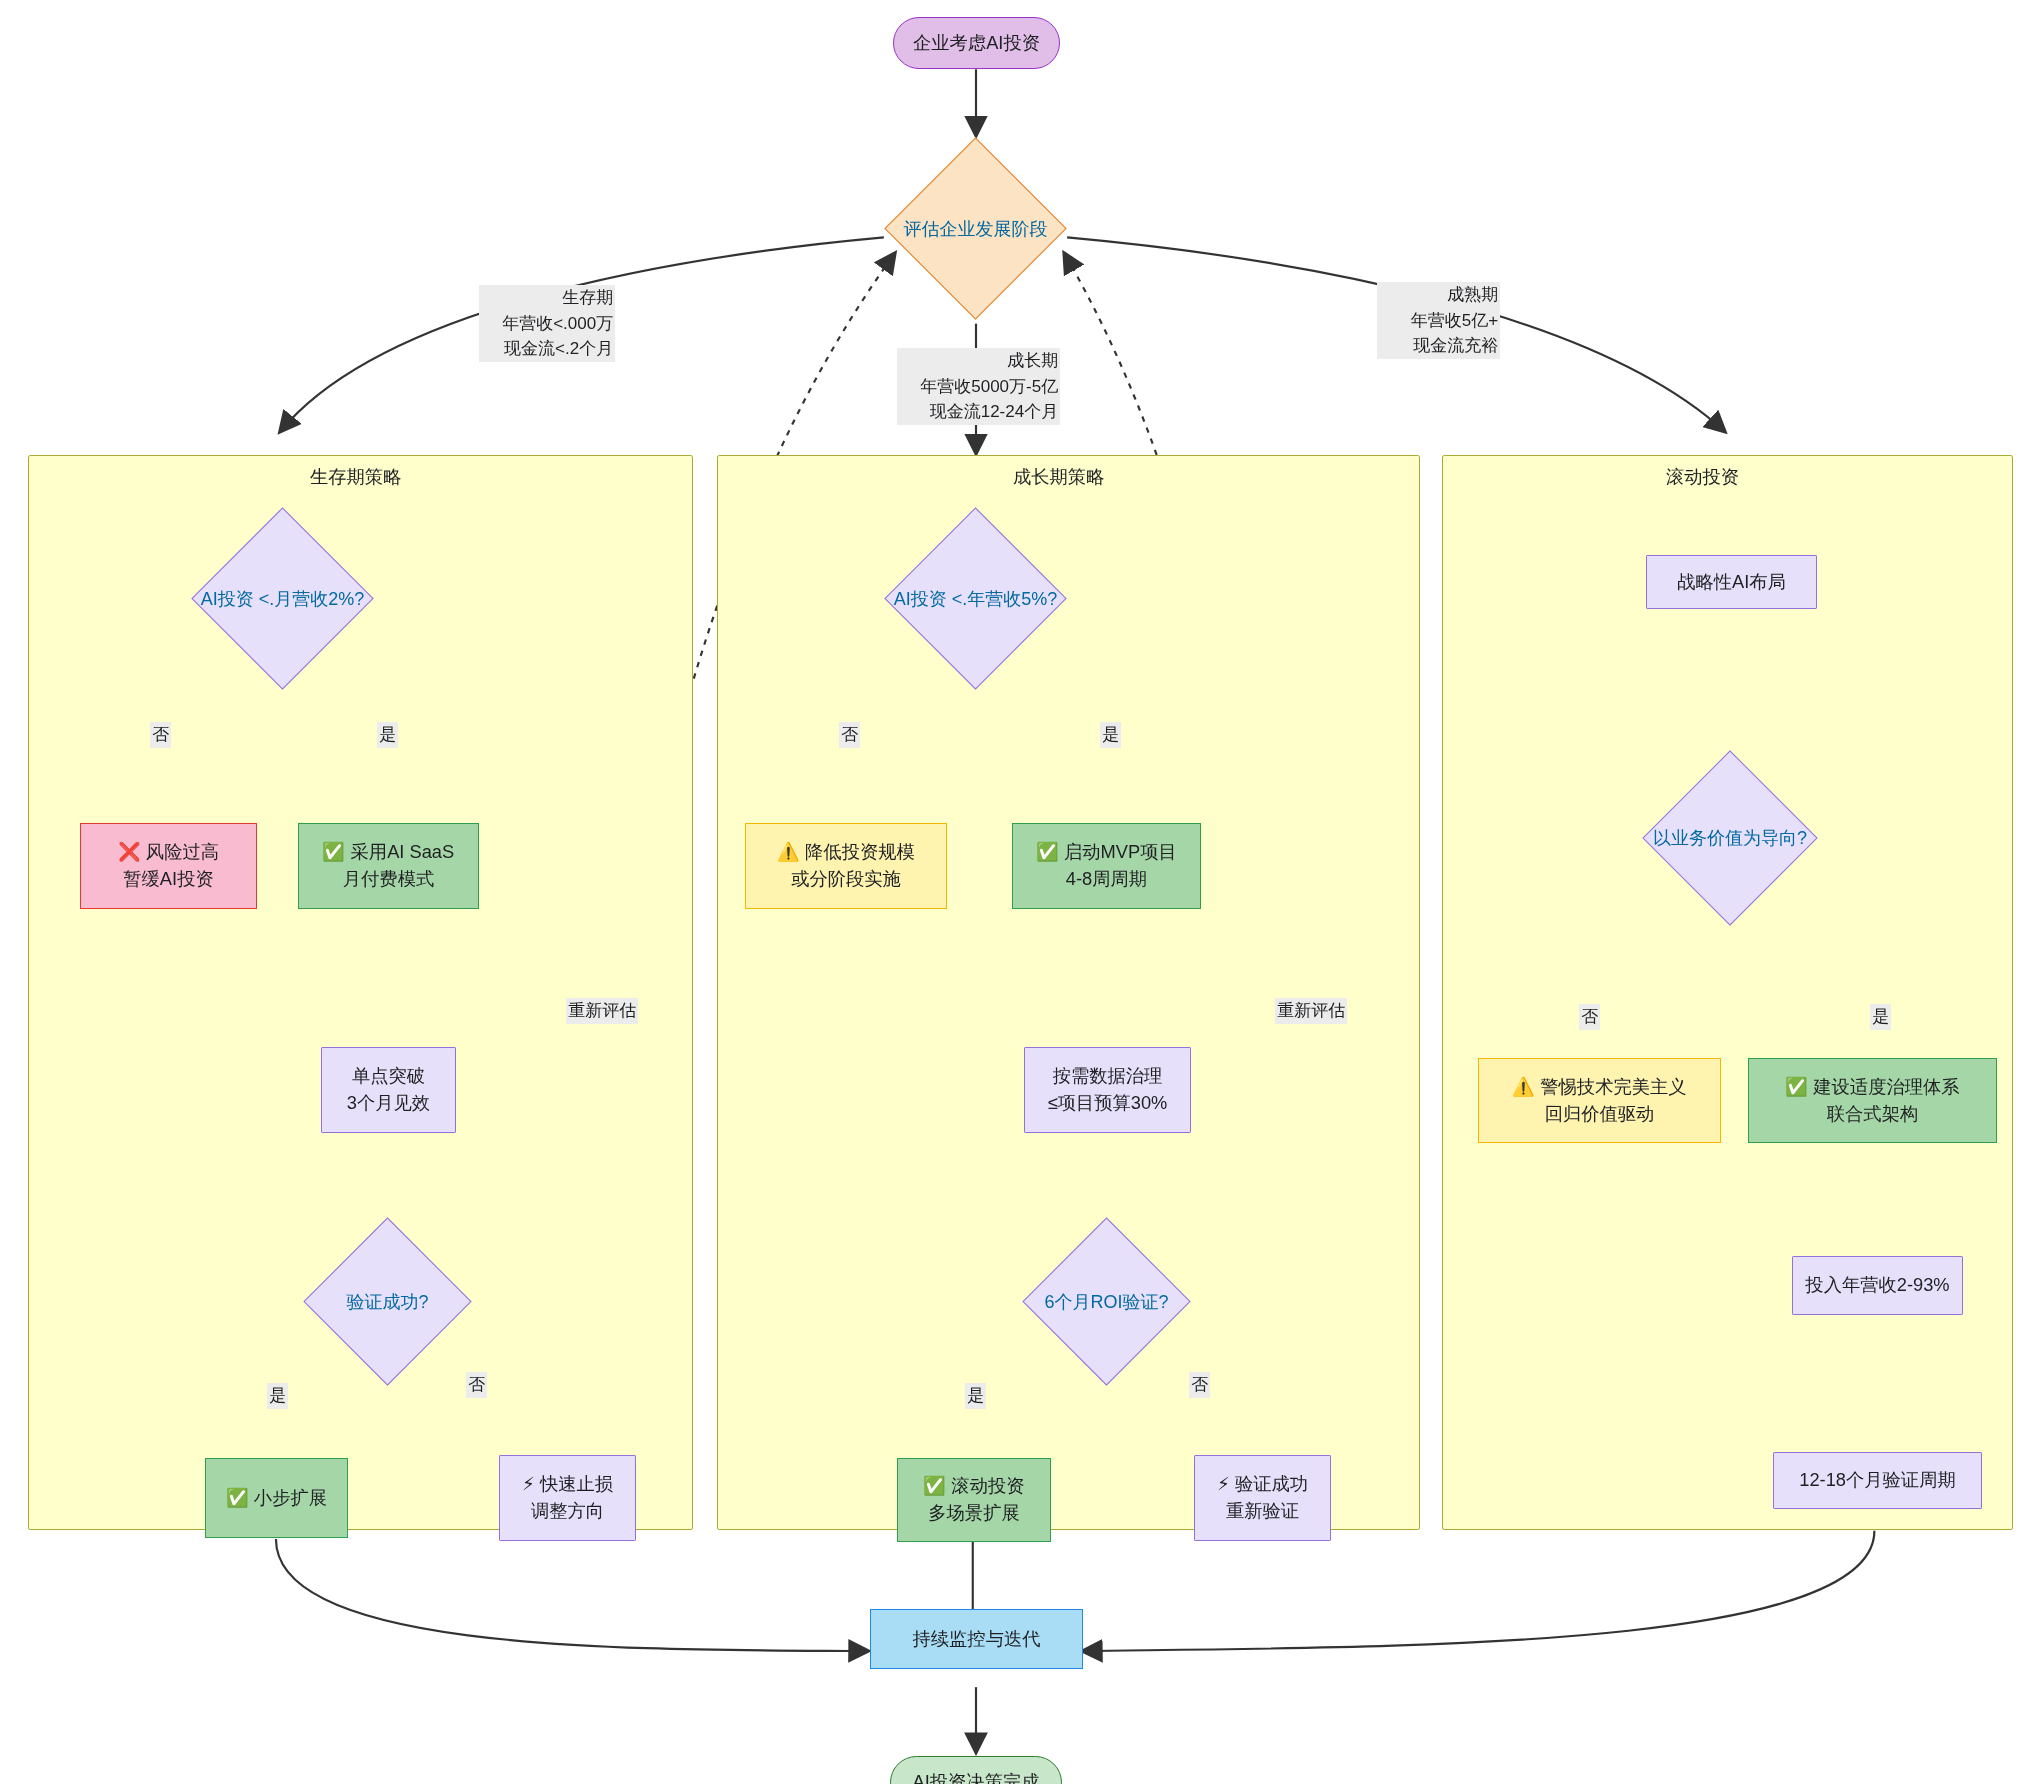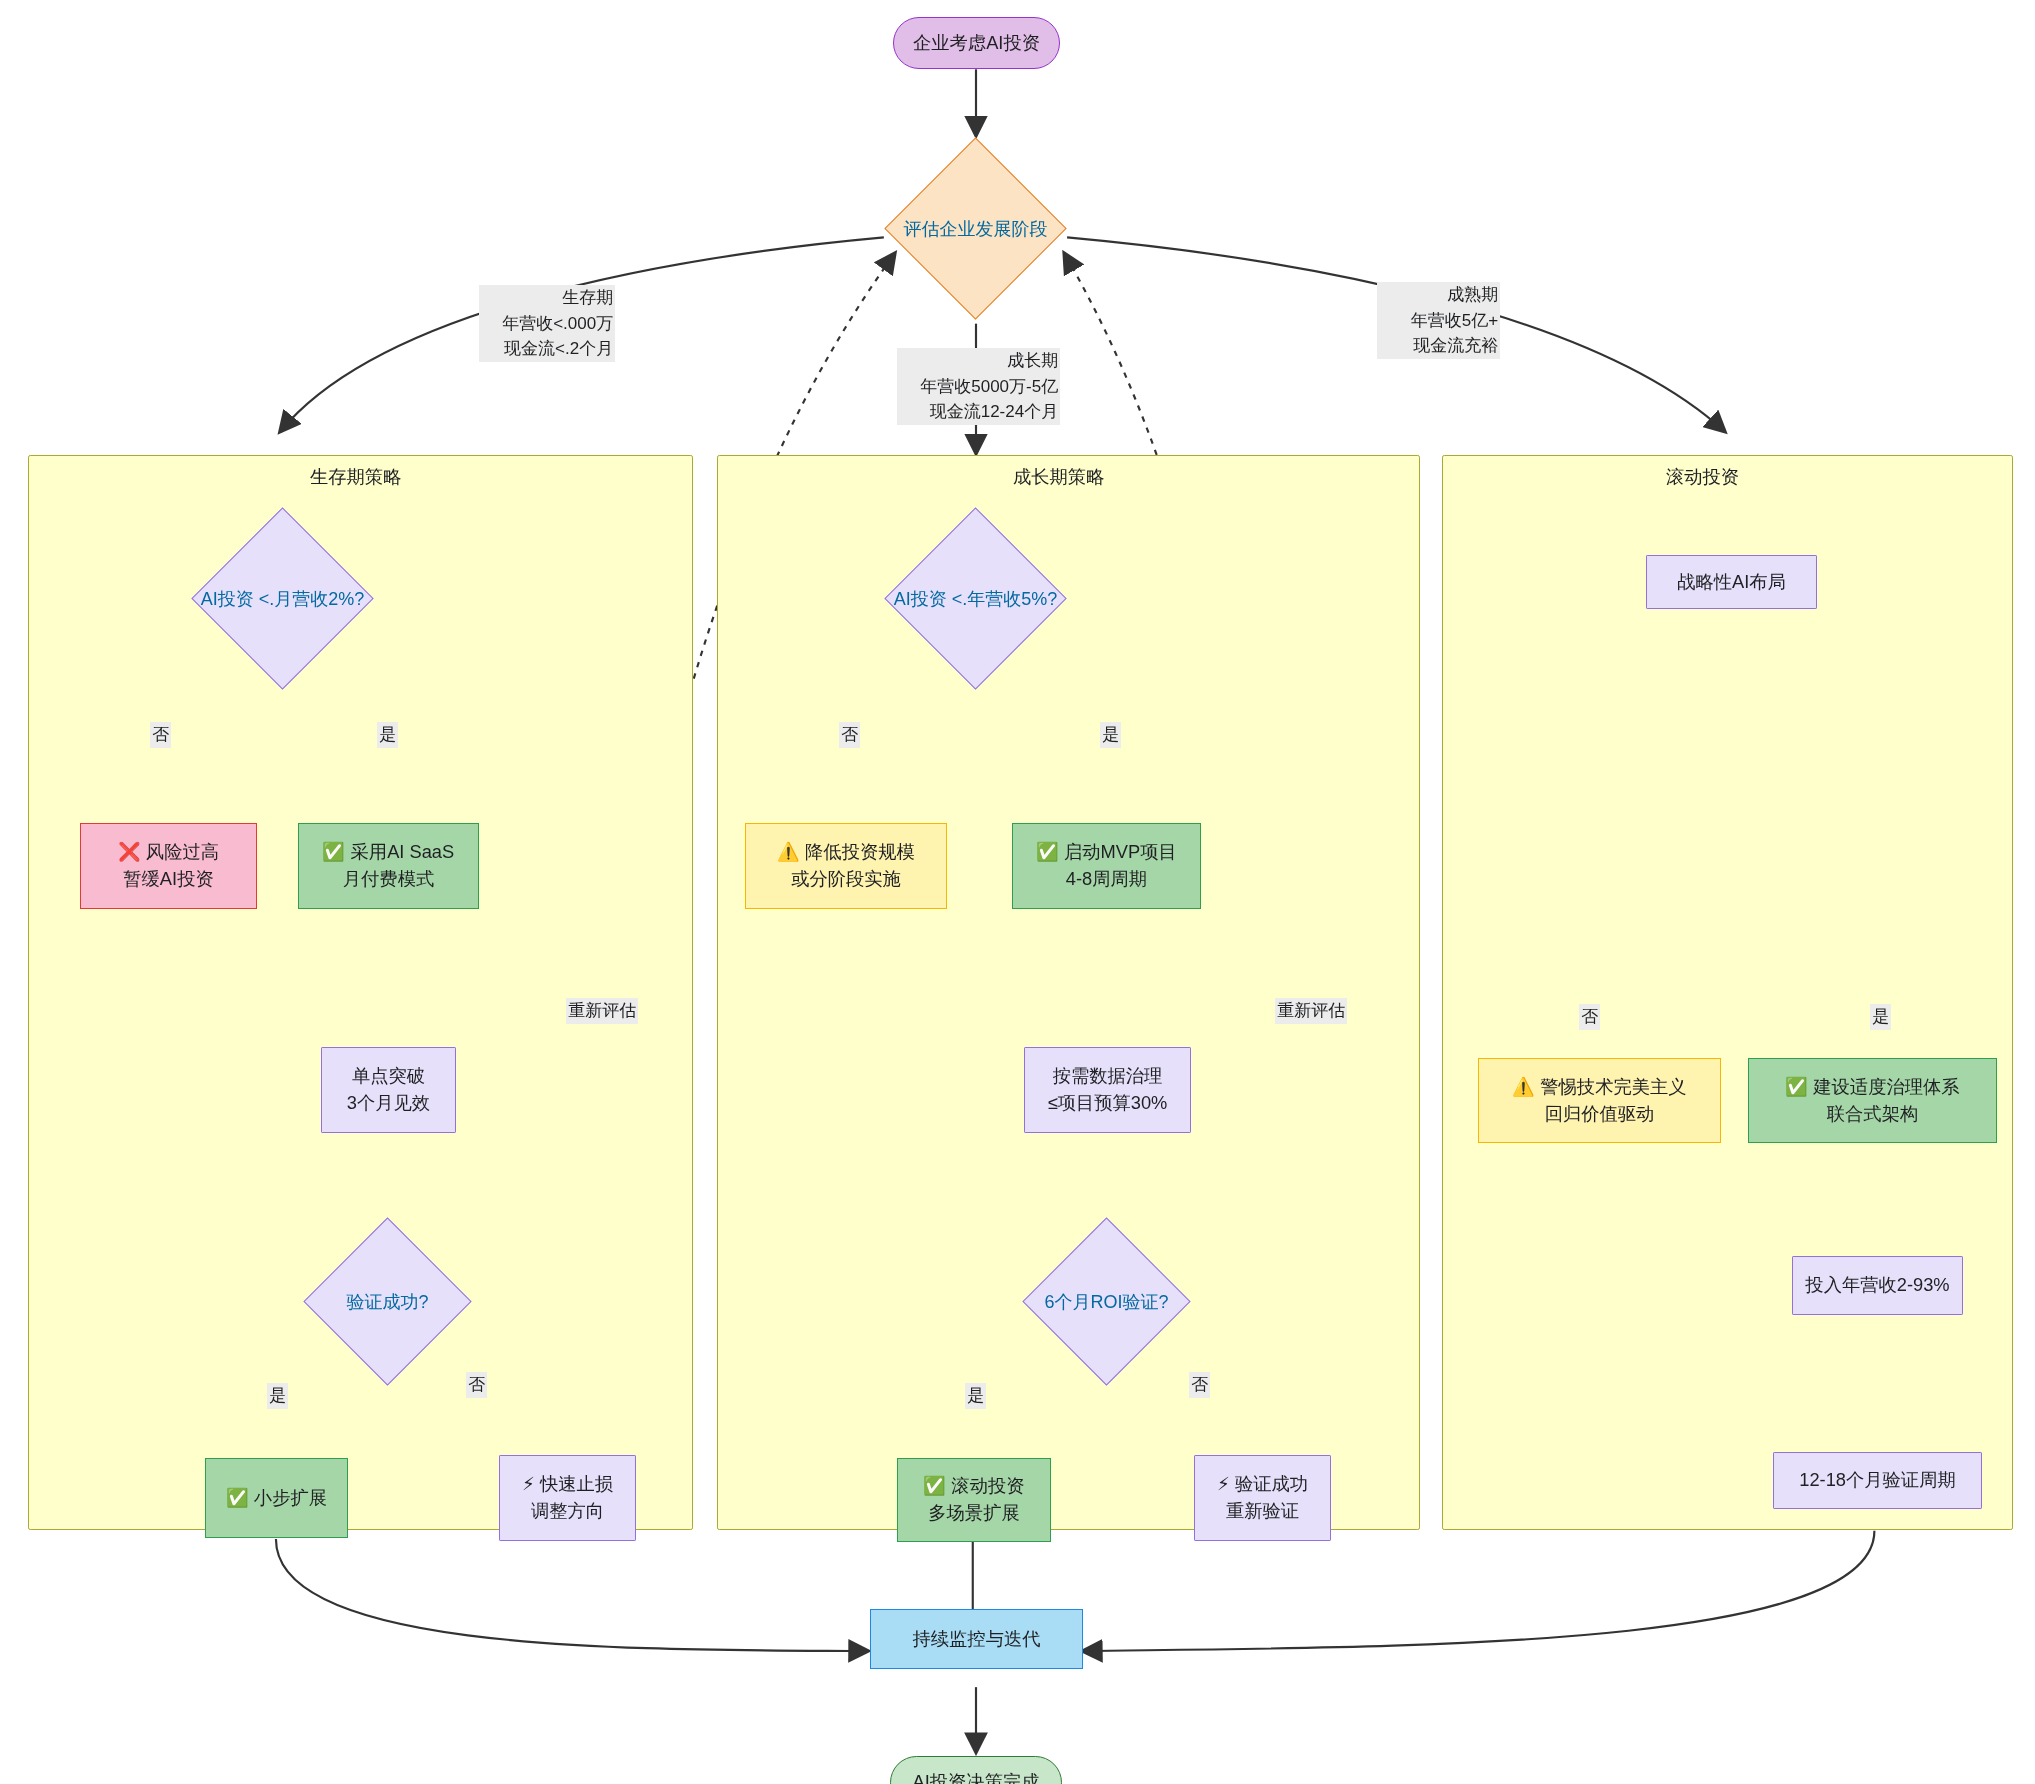--- a/index.html
+++ b/index.html
@@ -190,20 +190,24 @@
   <div class="node rect" style="left:1194px;top:1455px;width:137px;height:86px;">
     <span class="txt">⚡ 验证成功
 重新验证</span>
   </div>
   <div class="elabel" style="left:1275px;top:998px;">重新评估</div>
 
   <div class="node rect" style="left:1646px;top:555px;width:171px;height:54px;">
     <span class="txt">战略性AI布局</span>
   </div>
 
+  <div class="diamond" style="left:1668px;top:776px;width:124px;height:124px;">
+    <div class="dshape"></div>
+    <div class="dlabel">以业务价值为导向?</div>
+  </div>
   <div class="elabel" style="left:1579px;top:1004px;">否</div>
   <div class="elabel" style="left:1870px;top:1004px;">是</div>
 
   <div class="node yellowbox" style="left:1478px;top:1058px;width:243px;height:85px;">
     <span class="txt">⚠️ 警惕技术完美主义
 回归价值驱动</span>
   </div>
   <div class="node green" style="left:1748px;top:1058px;width:249px;height:85px;">
     <span class="txt">✅ 建设适度治理体系
 联合式架构</span>

